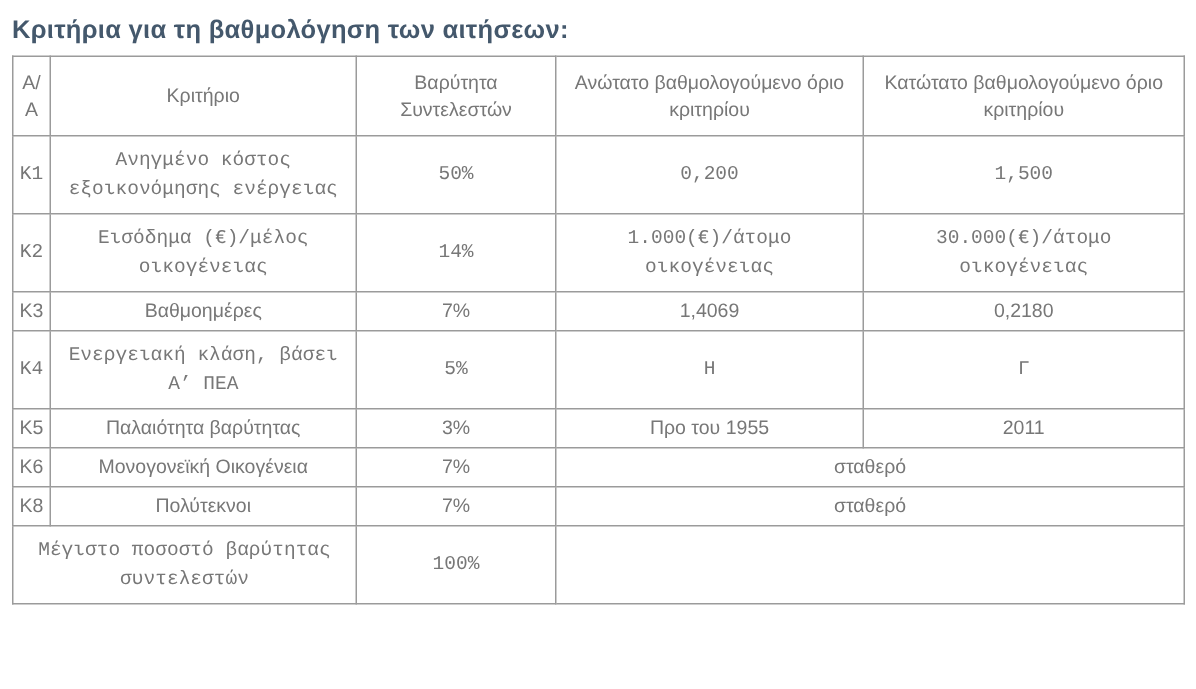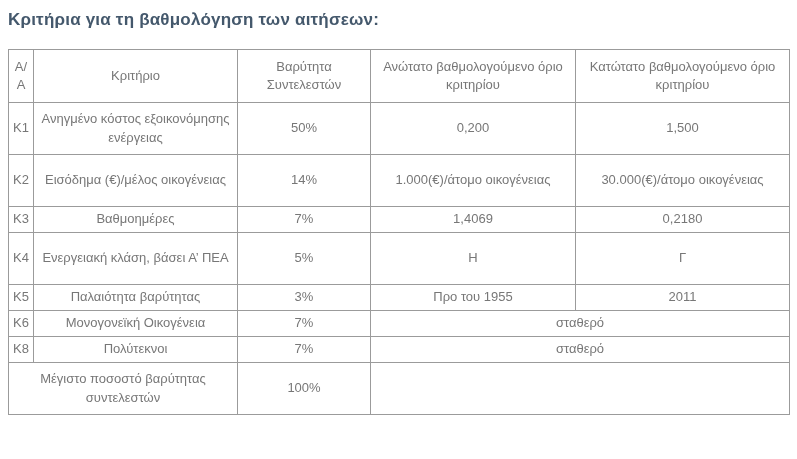--- a/index.html
+++ b/index.html
@@ -10,21 +10,21 @@
   }
   .page {
     width: 797px;
     height: 459px;
     box-sizing: border-box;
     padding: 8px 8px 0 8px;
     background: #ffffff;
     overflow: hidden;
   }
   h2.page-title {
-    margin: 2px 0 19px 0;
+    margin: 2px 0 7px 0;
     font-size: 17px;
     font-weight: bold;
     color: #44586c;
     letter-spacing: 0.2px;
   }
   table.criteria-table {
     border-collapse: collapse;
     table-layout: fixed;
     width: 781px;
     color: #777777;
@@ -38,21 +38,21 @@
     font-weight: normal;
     padding: 1px 3px;
     line-height: 1.42;
     overflow: hidden;
   }
   col.c-id    { width: 25px; }
   col.c-crit  { width: 204px; }
   col.c-wgt   { width: 133px; }
   col.c-upper { width: 205px; }
   col.c-lower { width: 214px; }
-  tr.r-tall  { height: 52px; }
+  tr.r-tall  { height: 52px; font-family: Liberation Mono, monospace; }
   tr.r-short { height: 26px; padding-left: 28px; }
   tr.r-head  { height: 53px; }
 </style>
 </head>
 <body>
 
 <div class="page">
   <h2 class="page-title">Κριτήρια για τη βαθμολόγηση των αιτήσεων:</h2>
 
   <table class="criteria-table">

